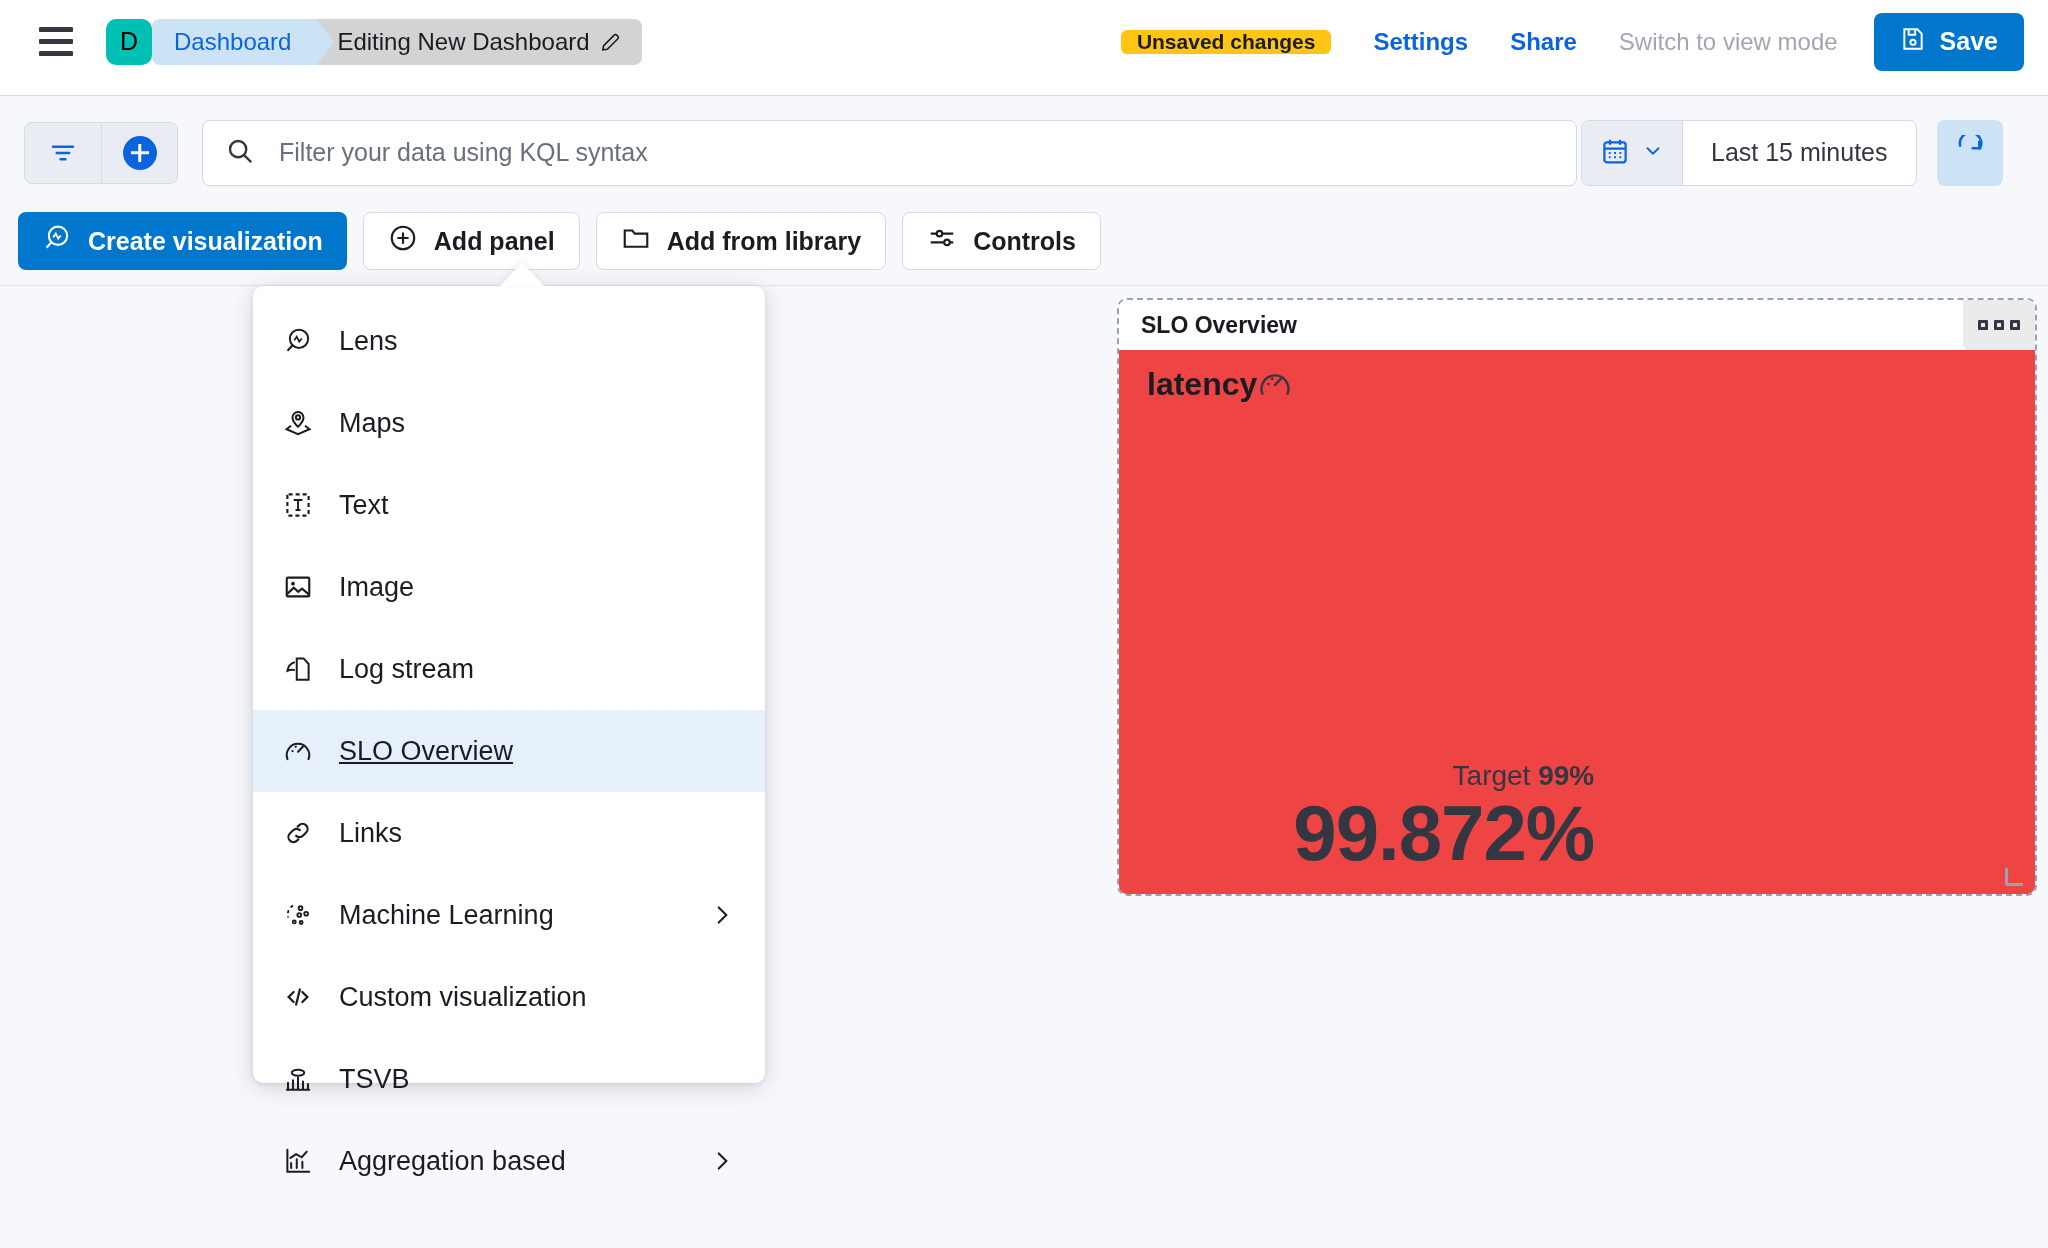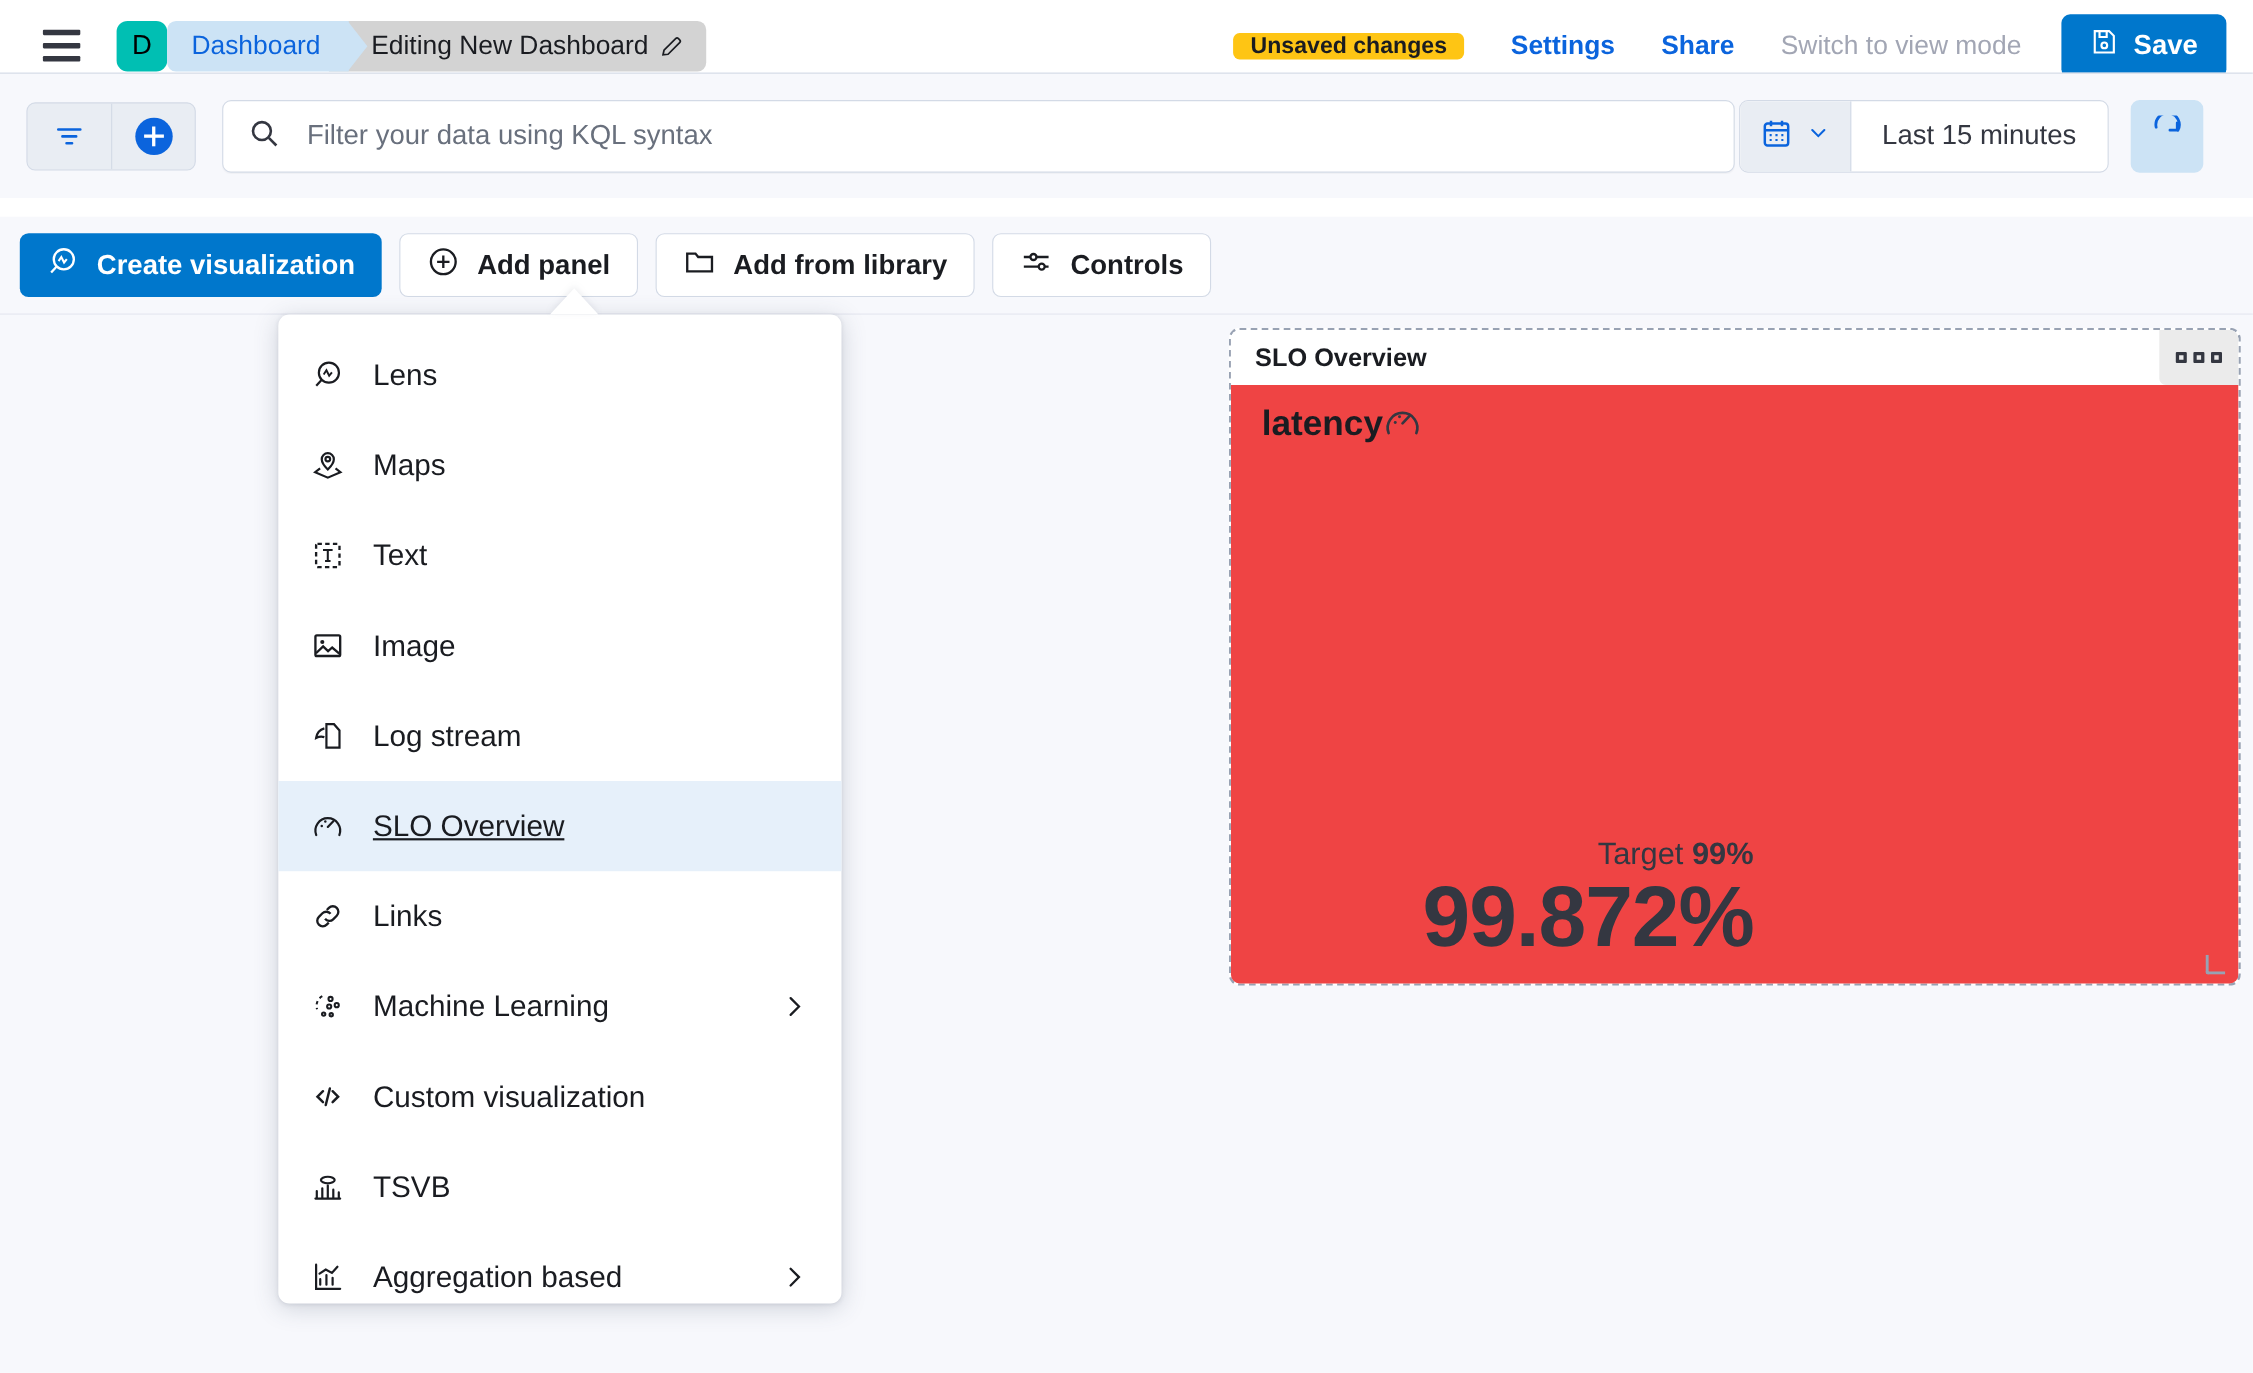--- a/index.html
+++ b/index.html
@@ -94,21 +94,21 @@
     height: 58px; border-radius: 8px;
     display: flex; align-items: center; gap: 14px;
     padding: 0 26px;
     font-size: 25px; font-weight: bold;
     cursor: pointer; border: none;
     font-family: inherit;
   }
 
   
   .querybar {
-    position: absolute; left: 0; top: 66px;
+    position: absolute; left: 0; top: 95px;
     width: 2048px; height: 114px;
     background: #F7F8FC;
     border-top: 1px solid #D3DAE6;
     display: flex; align-items: center;
     padding: 0 24px;
   }
   .filter-group {
     display: flex; height: 62px;
     border: 1px solid #D3DAE6; border-radius: 8px;
     overflow: hidden; background: #E9EDF3;
@@ -196,21 +196,21 @@
   .canvas {
     position: absolute; left: 0; top: 285px;
     width: 2048px; height: 963px;
     background: #F7F8FC;
     border-top: 1px solid #E3E6EF;
   }
 
   
   .popover {
     position: absolute; left: 253px; top: 286px;
-    width: 512px; height: 899px;
+    width: 512px; height: 797px;
     background: #FFFFFF;
     border-radius: 10px;
     box-shadow: 0 4px 22px rgba(65,78,101,0.22), 0 1px 4px rgba(65,78,101,0.12);
     padding: 14px 0;
     z-index: 50;
   }
   .popover-arrow {
     position: absolute; left: 500px; top: 262px;
     width: 0; height: 0;
     border-left: 22px solid transparent;

